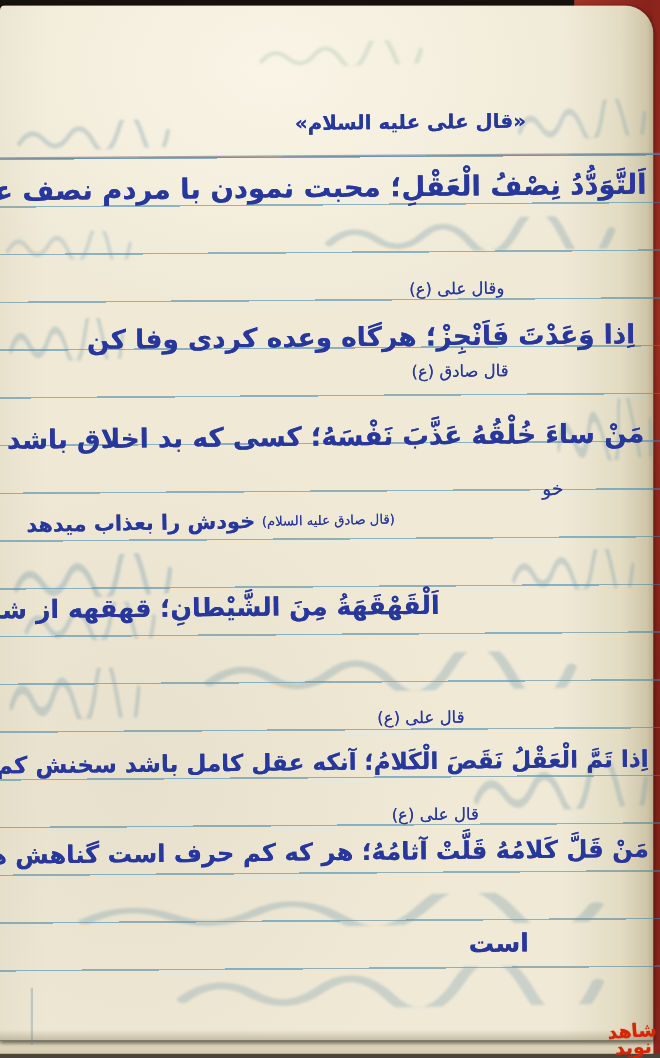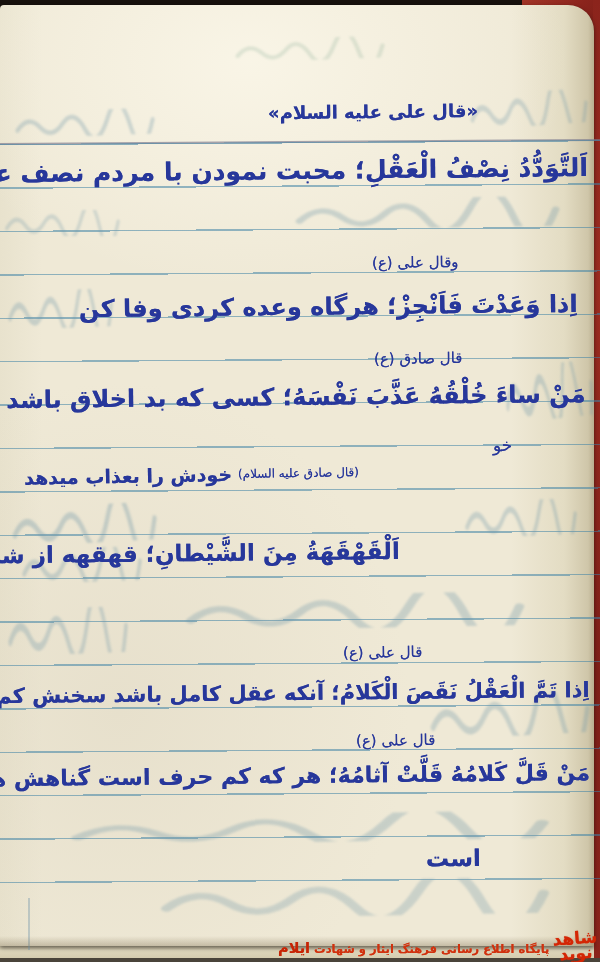--- a/index.html
+++ b/index.html
@@ -41,21 +41,21 @@
 
   
   .hw{position:absolute;direction:rtl;white-space:nowrap;color:#27379b;
     font-weight:bold;text-shadow:0 0 .6px rgba(39,55,155,.8);
     transform:rotate(-.6deg);transform-origin:100% 50%;}
   .hw.light{font-weight:normal;}
   #heading1   {top:100px;right:122px;font-size:18px;}
   #quote1     {top:153px;right:12px; font-size:25px;}
   #attr2      {top:253px;right:142px;font-size:15px;margin-left:16px;}
   #quote2     {top:290px;right:22px; font-size:24px;}
-  #attr3      {top:349px;right:138px;font-size:15px;}
+  #attr3      {top:328px;right:138px;font-size:15px;}
   #quote3     {top:380px;right:14px; font-size:24px;}
   #falsestart {top:435px;right:88px; font-size:17px;}
   #attr4      {top:465px;left:238px; font-size:12px;transform:rotate(-1deg);}
   #quote3cont {top:463px;left:24px;  font-size:19px;transform:rotate(-1deg);}
   #quote4     {top:538px;right:200px;font-size:23px;}
   #attr5      {top:643px;right:178px;font-size:15px;}
   #quote5     {top:678px;right:10px; font-size:21px;}
   #attr6      {top:731px;right:165px;font-size:15px;}
   #quote6     {top:760px;right:10px; font-size:22px;}
   #quote6cont {top:845px;left:426px; font-size:23px;}
@@ -155,19 +155,15 @@
   <div class="hw" id="quote5">اِذا تَمَّ الْعَقْلُ نَقَصَ الْکَلامُ؛ آنکه عقل کامل باشد سخنش کم می‌شود</div>
   <div class="hw light" id="attr6">قال علی (ع)</div>
   <div class="hw" id="quote6">مَنْ قَلَّ کَلامُهُ قَلَّتْ آثامُهُ؛ هر که کم حرف است گناهش هم کم</div>
   <div class="hw" id="quote6cont">است</div>
 
   <div class="wm">
     <div class="wm-logo">
       <div>شاهد</div>
       <div>نوید</div>
     </div>
-    <div class="wm-caption">
-      <span>پایگاه اطلاع رسانی فرهنگ ایثار و شهادت</span>
-      <span class="wm-region">ایلام</span>
-    </div>
   </div>
 
 </div>
 
 </body></html>

